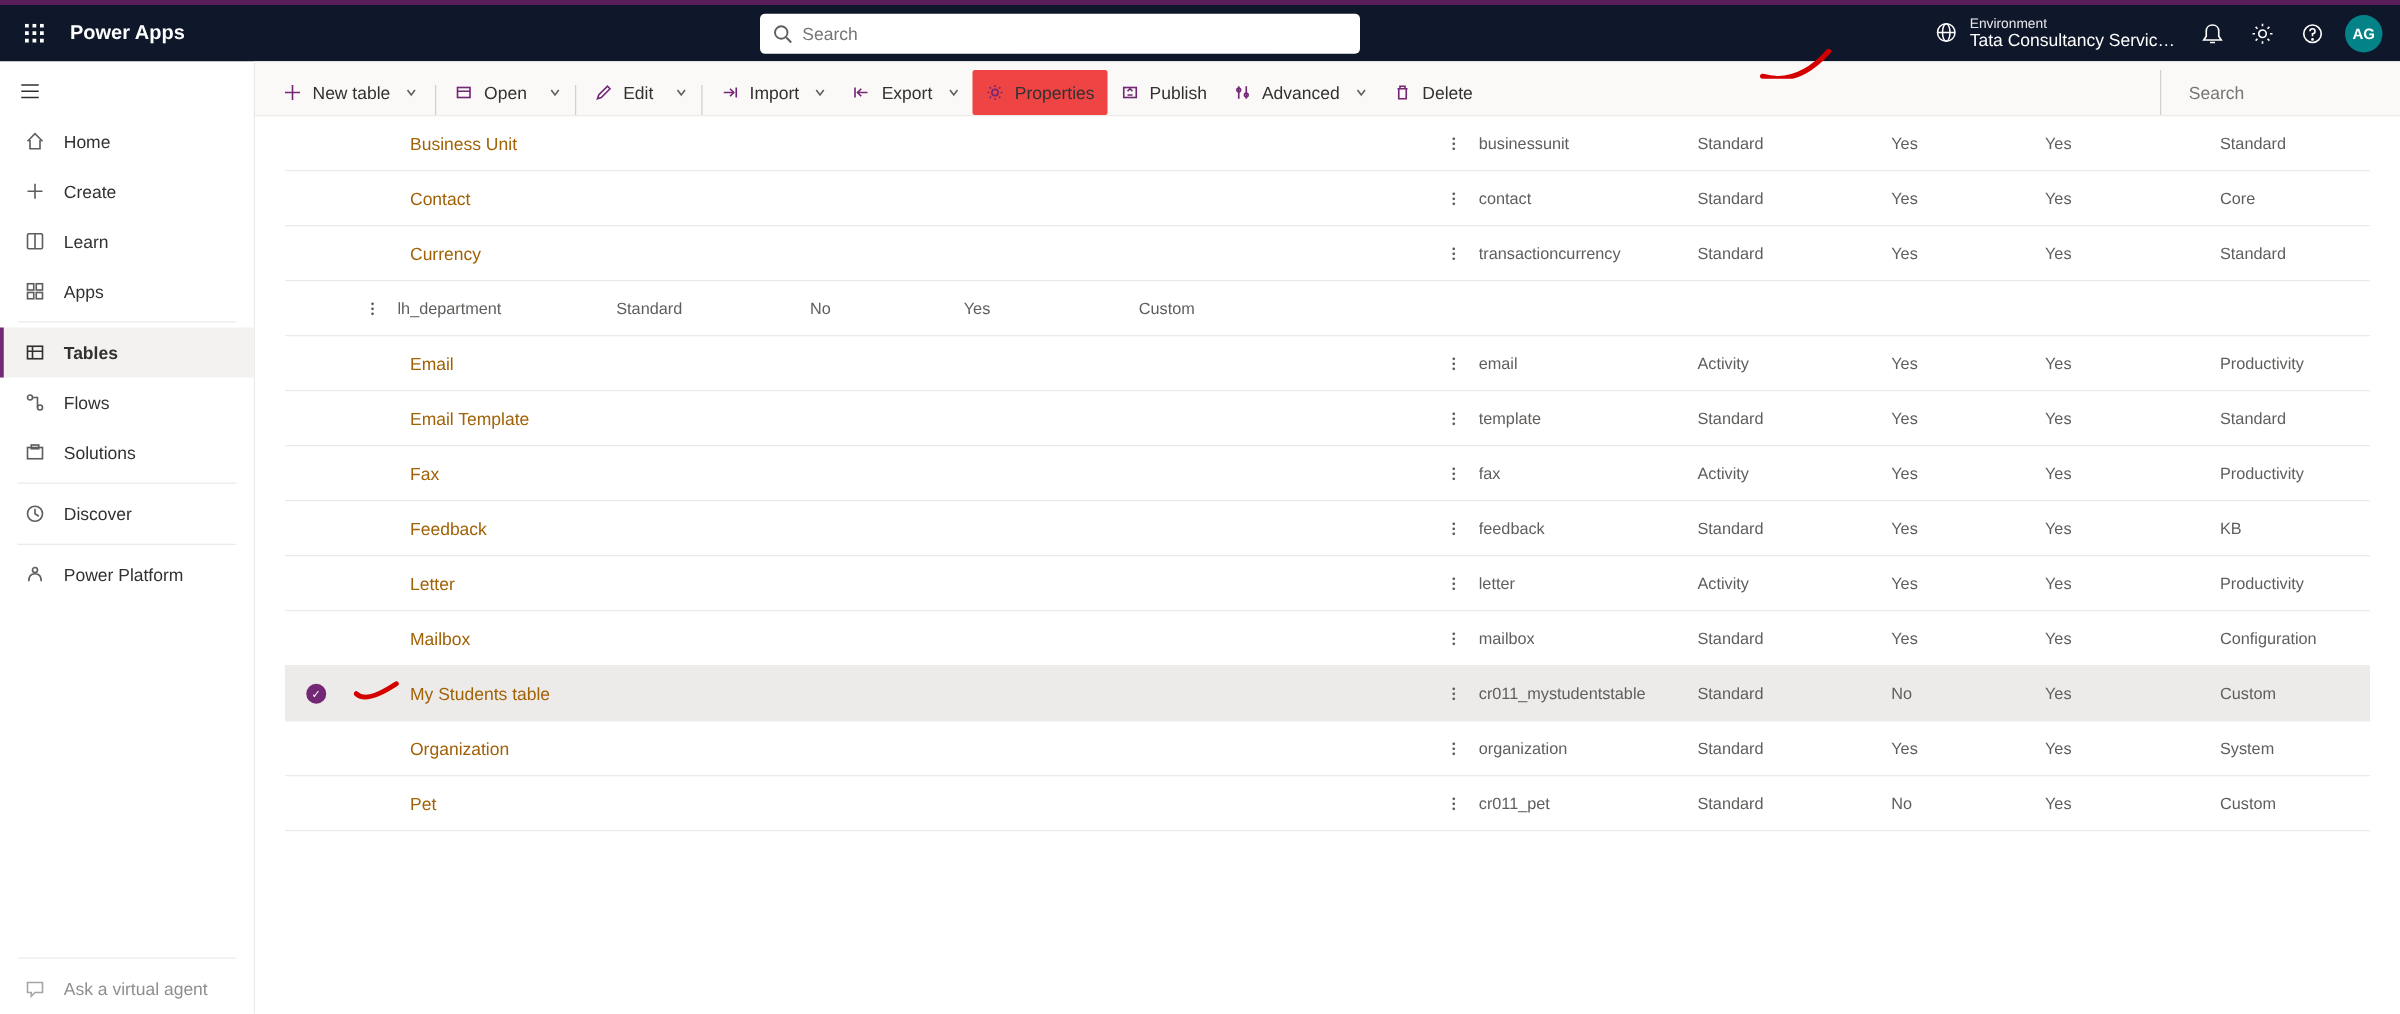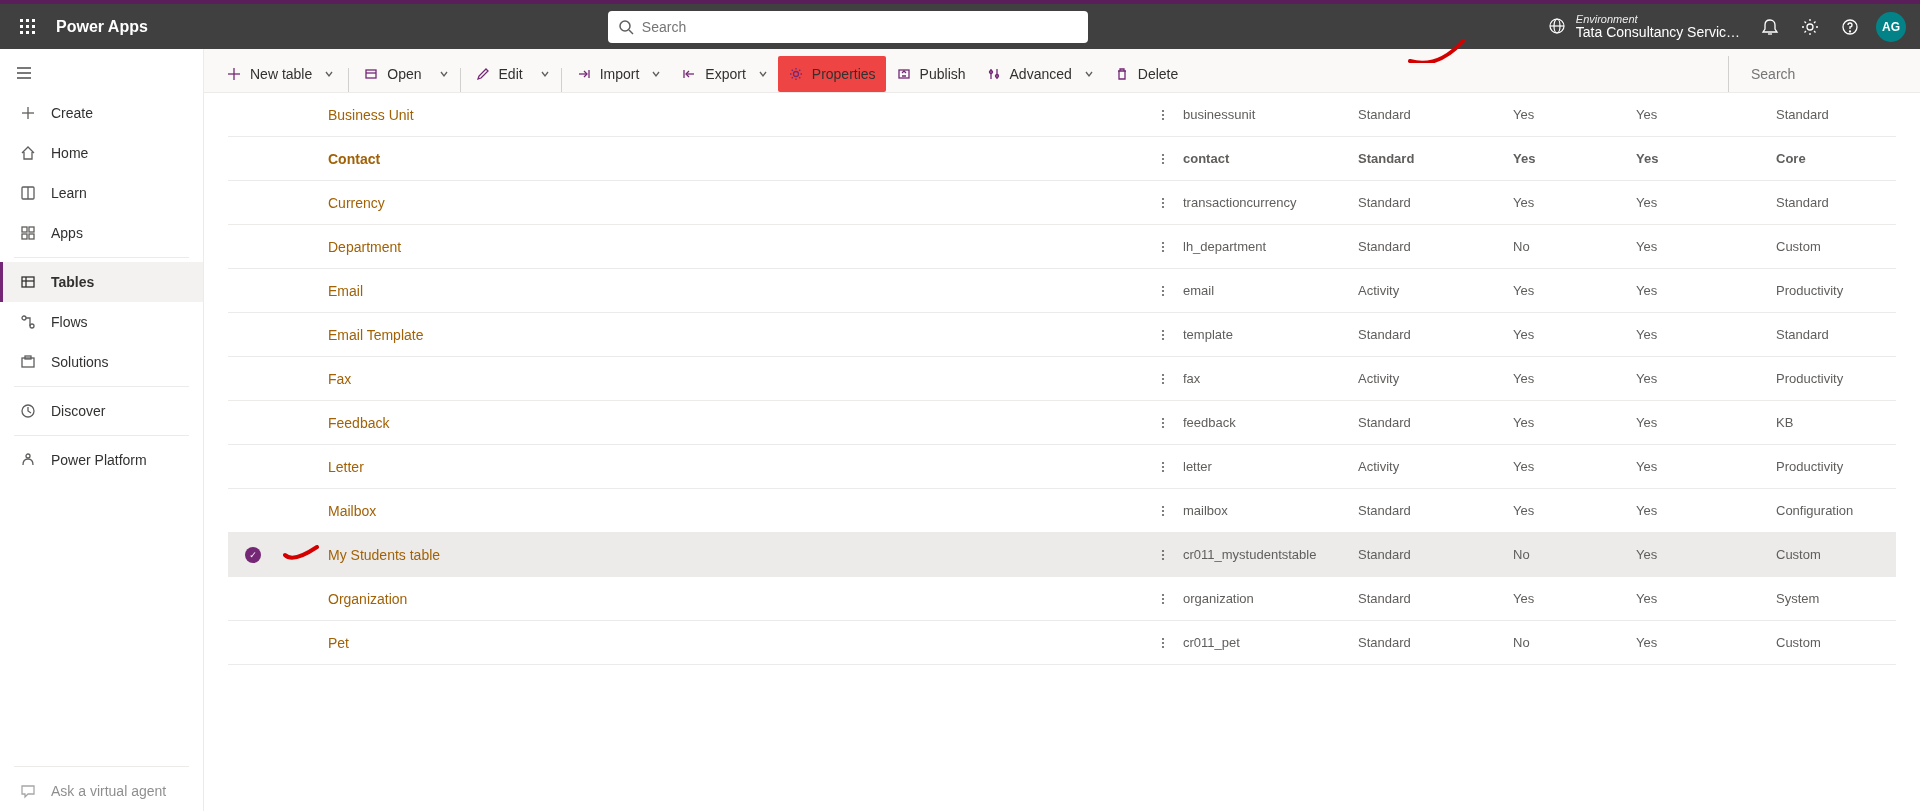--- a/index.html
+++ b/index.html
@@ -1,38 +1,38 @@
 <!DOCTYPE html>
 <html><head>
 <meta charset="utf-8">
 <style>
 * { box-sizing: border-box; margin: 0; padding: 0; font-family: "Segoe UI", Arial, sans-serif; }
 body { font-size: 14px; color: #323130; background: #fff; overflow: hidden; }
 
 
 .header {
   height: 49px;
-  background: #404040;
+  background: #0f172a;
   display: flex;
   align-items: center;
   padding: 0 8px;
   color: #fff;
   border-top: 4px solid #5a1e5a;
 }
 .waffle { width: 40px; height: 40px; display:flex; align-items:center; justify-content:center; cursor:pointer; }
 .app-title { font-size: 16px; font-weight:600; margin-left:8px; }
 .search-wrap { flex:1; display:flex; justify-content:center; }
 .search-box {
   width: 480px; height: 32px; background:#fff; border-radius:4px;
   display:flex; align-items:center; padding:0 10px; color:#605e5c;
 }
 .search-box input { border:none; outline:none; flex:1; font-size:14px; color:#323130; }
 .env-block { display:flex; align-items:center; gap:10px; margin-right:10px; }
 .env-text { line-height:1.1; }
-.env-label { font-size:11px; opacity:.9;font-style:italic; }
+.env-label { font-size:11px; opacity:.9; }
 .env-name { font-size:14px; }
 .header-icons { display:flex; align-items:center; }
 .header-icons .hicon { width:40px; height:40px; display:flex; align-items:center; justify-content:center; cursor:pointer; }
 .avatar { width:30px; height:30px; border-radius:50%; background:#038387; display:flex; align-items:center; justify-content:center; font-size:12px; font-weight:600; margin:18px 6px; }
 
 
 .main { display:flex; height: calc(100vh - 49px); }
 
 
 .sidebar { width:204px; border-right:1px solid #edebe9; display:flex; flex-direction:column; padding-top:4px; }
@@ -167,34 +167,34 @@
     <div class="side-hamburger">
       <svg width="16" height="16" viewBox="0 0 16 16" stroke="#323130" stroke-width="1.3">
           <line x1="1" y1="3" x2="15" y2="3"></line>
           <line x1="1" y1="8" x2="15" y2="8"></line>
           <line x1="1" y1="13" x2="15" y2="13"></line>
         </svg>
     </div>
 
     <div class="side-item">
       <span class="side-icon">
+          <svg width="16" height="16" viewBox="0 0 16 16" fill="none" stroke="currentColor" stroke-width="1.3">
+            <path d="M2 8 L8 2 L14 8 M4 7 L4 14 L12 14 L12 7"></path>
+          </svg>
+        </span>
+      <span>Home</span>
+    </div>
+    <div class="side-item">
+      <span class="side-icon">
           <svg width="16" height="16" viewBox="0 0 16 16" stroke="currentColor" stroke-width="1.3">
             <line x1="8" y1="2" x2="8" y2="14"></line>
             <line x1="2" y1="8" x2="14" y2="8"></line>
           </svg>
         </span>
       <span>Create</span>
-    </div>
-    <div class="side-item">
-      <span class="side-icon">
-          <svg width="16" height="16" viewBox="0 0 16 16" fill="none" stroke="currentColor" stroke-width="1.3">
-            <path d="M2 8 L8 2 L14 8 M4 7 L4 14 L12 14 L12 7"></path>
-          </svg>
-        </span>
-      <span>Home</span>
     </div>
     <div class="side-item">
       <span class="side-icon">
           <svg width="16" height="16" viewBox="0 0 16 16" fill="none" stroke="currentColor" stroke-width="1.3">
             <rect x="2" y="2" width="12" height="12" rx="1"></rect>
             <line x1="8" y1="2" x2="8" y2="14"></line>
           </svg>
         </span>
       <span>Learn</span>
     </div>
@@ -411,21 +411,21 @@
               <circle cx="7" cy="7" r="1.1"></circle>
               <circle cx="7" cy="11" r="1.1"></circle>
             </svg>
     </div>
     <div class="col-name">businessunit</div>
     <div class="col-type">Standard</div>
     <div class="col-yn1">Yes</div>
     <div class="col-yn2">Yes</div>
     <div class="col-cat">Standard</div>
   </div>
-        <div class="data-row" style="position: relative; font-weight: bold;">
+        <div class="data-row" style="position: relative;">
     <div class="col-check">
       
     </div>
     <div class="col-tname">Contact</div>
     <div class="col-more">
       <svg width="14" height="14" viewBox="0 0 14 14" fill="currentColor">
               <circle cx="7" cy="3" r="1.1"></circle>
               <circle cx="7" cy="7" r="1.1"></circle>
               <circle cx="7" cy="11" r="1.1"></circle>
             </svg>
@@ -451,21 +451,20 @@
     <div class="col-name">transactioncurrency</div>
     <div class="col-type">Standard</div>
     <div class="col-yn1">Yes</div>
     <div class="col-yn2">Yes</div>
     <div class="col-cat">Standard</div>
   </div>
         <div class="data-row" style="position: relative;">
     <div class="col-check">
       
     </div>
-    <div class="col-tname">Department</div>
     <div class="col-more">
       <svg width="14" height="14" viewBox="0 0 14 14" fill="currentColor">
               <circle cx="7" cy="3" r="1.1"></circle>
               <circle cx="7" cy="7" r="1.1"></circle>
               <circle cx="7" cy="11" r="1.1"></circle>
             </svg>
     </div>
     <div class="col-name">lh_department</div>
     <div class="col-type">Standard</div>
     <div class="col-yn1">No</div>

